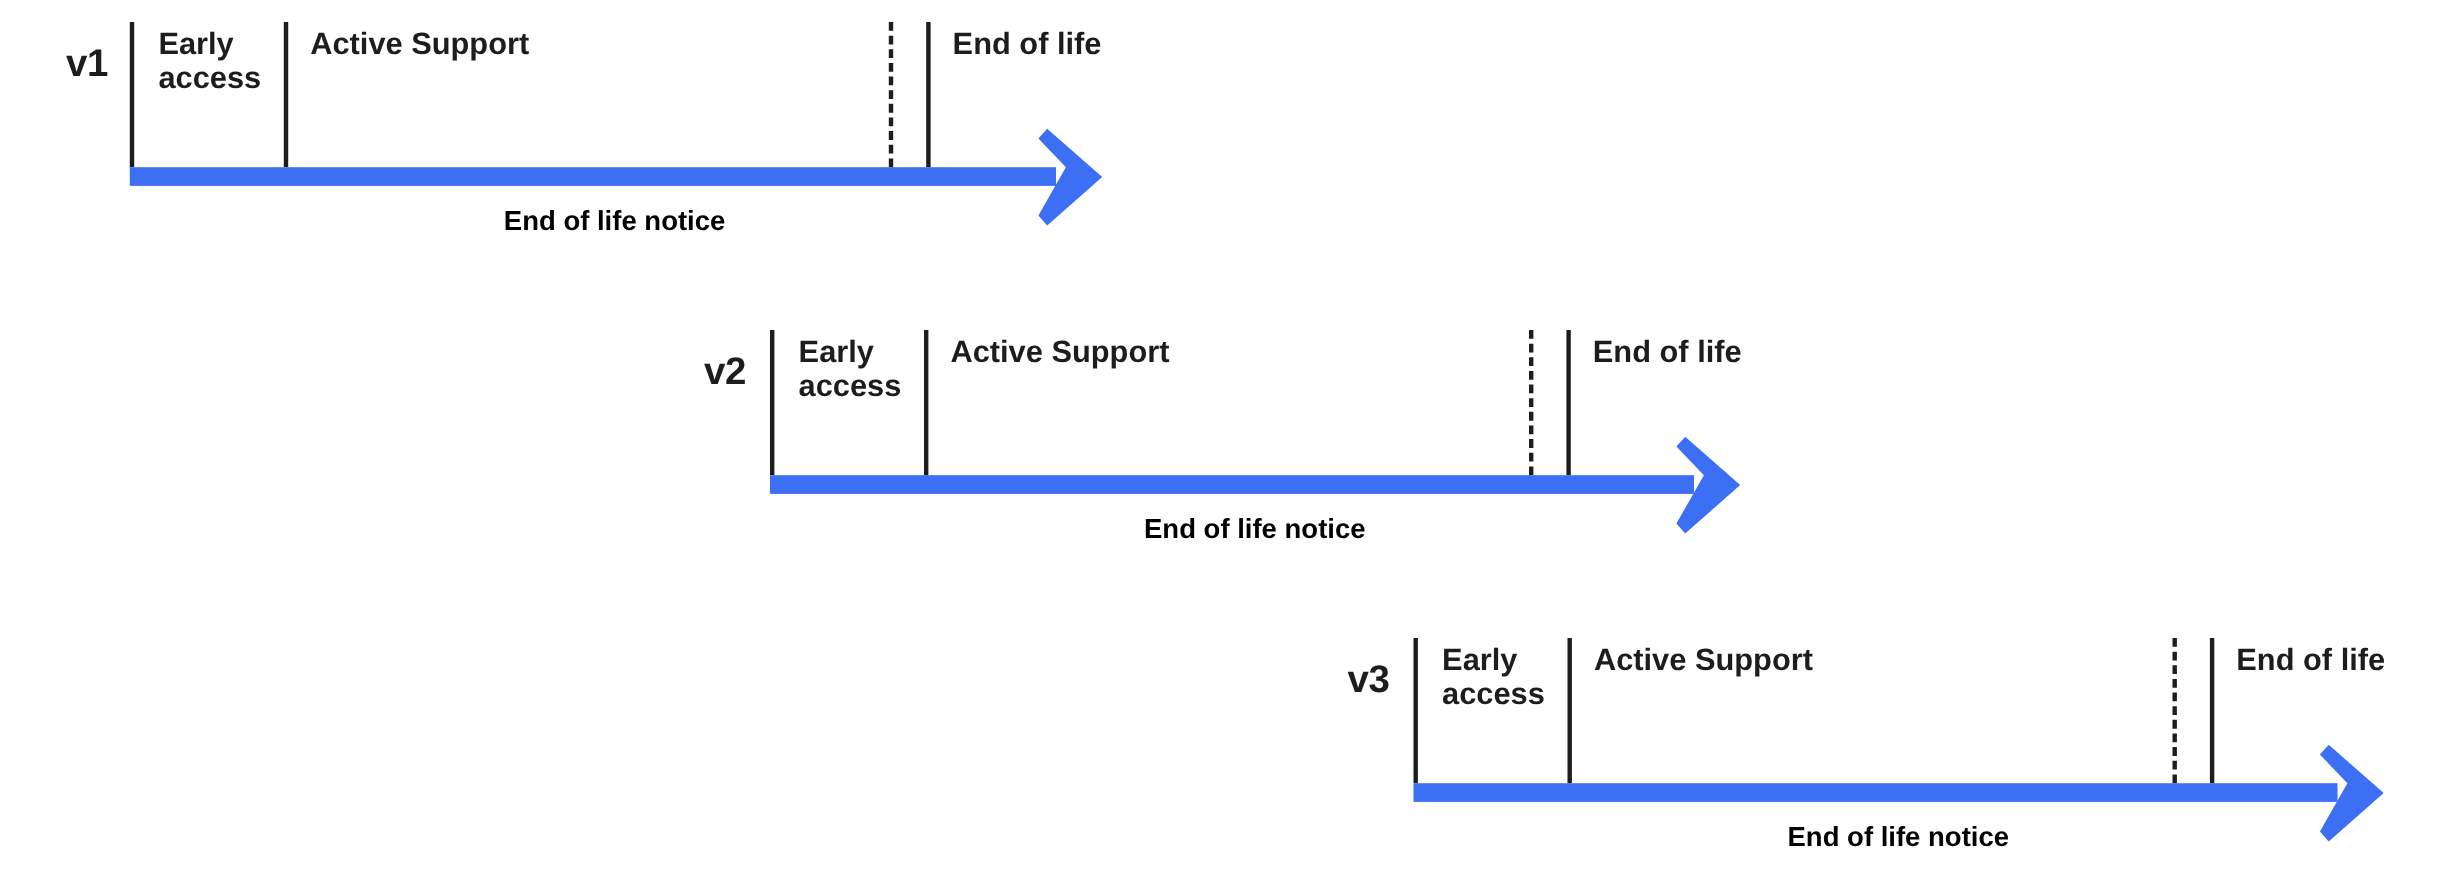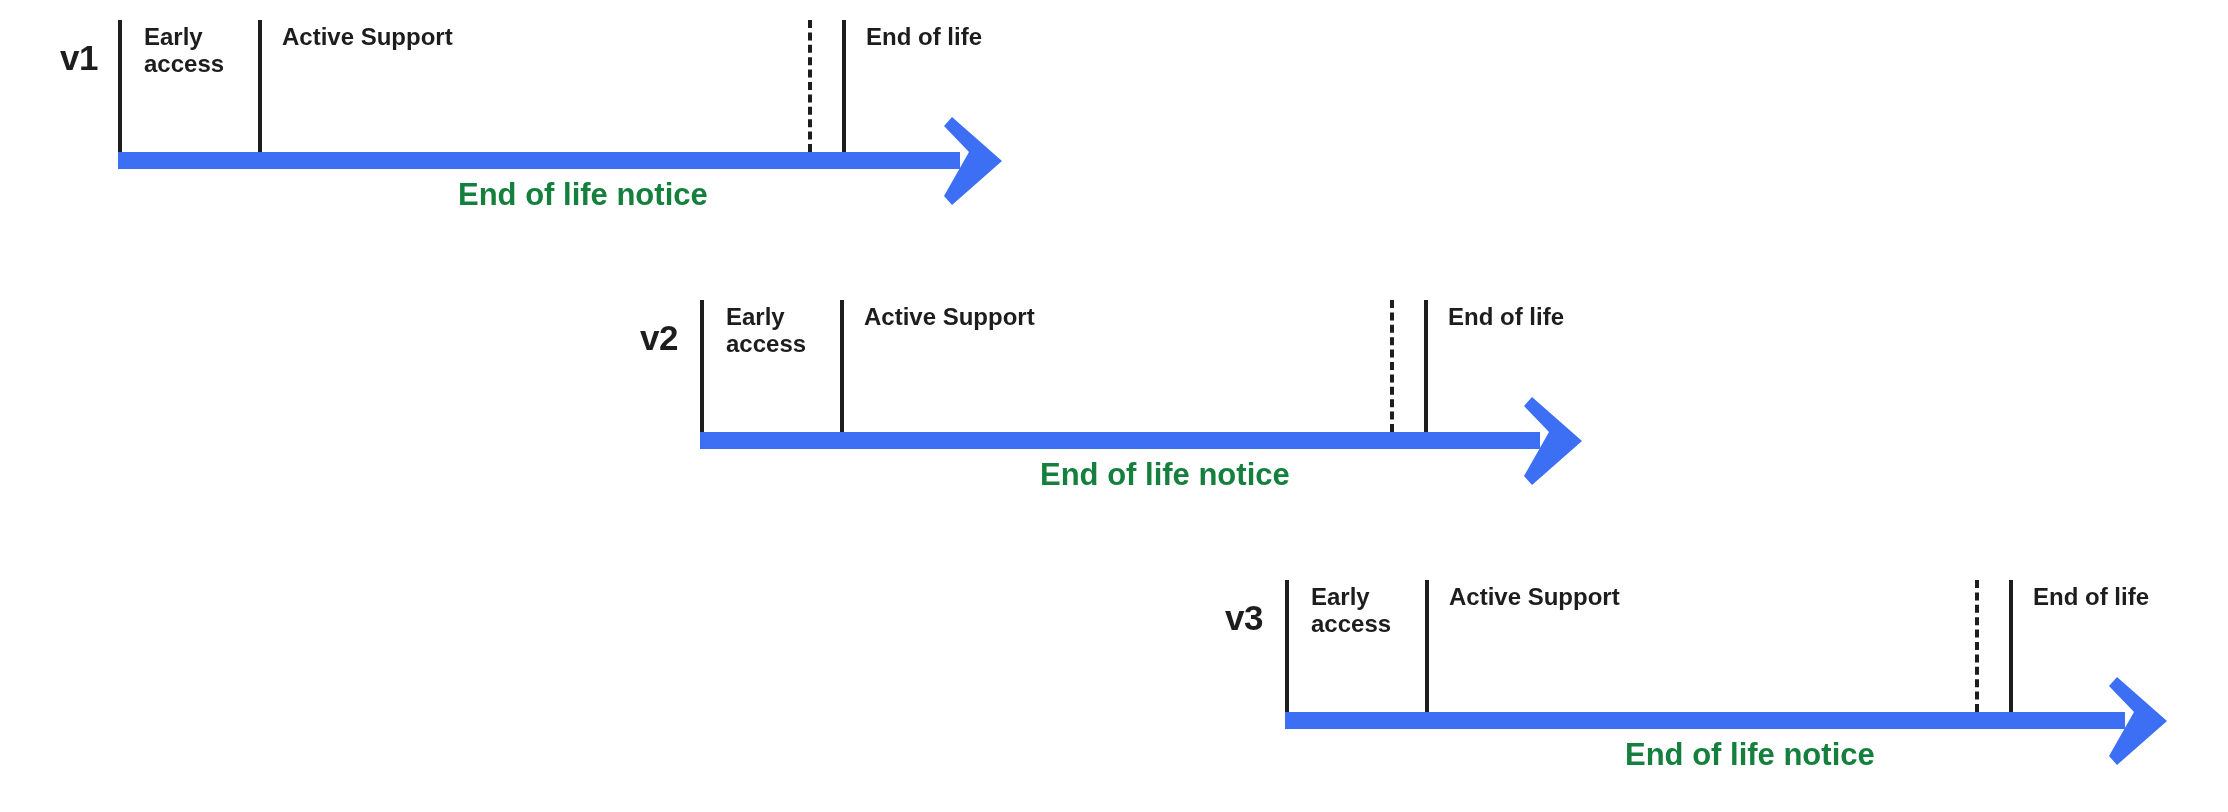--- a/index.html
+++ b/index.html
@@ -64,21 +64,21 @@
   .divider.dashed {
     width: 0;
     background: transparent;
     border-left: 4px dashed #1d1d1d;
   }
 
   
   .phase-label {
     position: absolute;
     top: 24px;
-    font-size: 24px;
+    font-size: 28px;
     font-weight: 700;
     line-height: 1.12;
     color: #1d1d1d;
     white-space: pre-line;
   }
 
   
   .bar {
     position: absolute;
     top: 152px;
@@ -92,25 +92,25 @@
     top: 117px;
     width: 58px;
     height: 88px;
     overflow: visible;
   }
   .arrowhead svg { display: block; }
 
   
   .notice-label {
     position: absolute;
-    top: 178px;
-    font-size: 31px;
+    top: 188px;
+    font-size: 25px;
     font-weight: 700;
     line-height: 1.1;
-    color: #15803d;
+    color: #000000;
     white-space: nowrap;
   }
 </style>
 </head>
 <body>
 
 <div id="diagram-root">
     <div class="timeline-row" style="top: 0px; left: 0px; width: 2228px;">
       <div class="version-label" style="left: 0px;">v1</div>
       <div class="track" style="left: 118px; width: 900px;">

